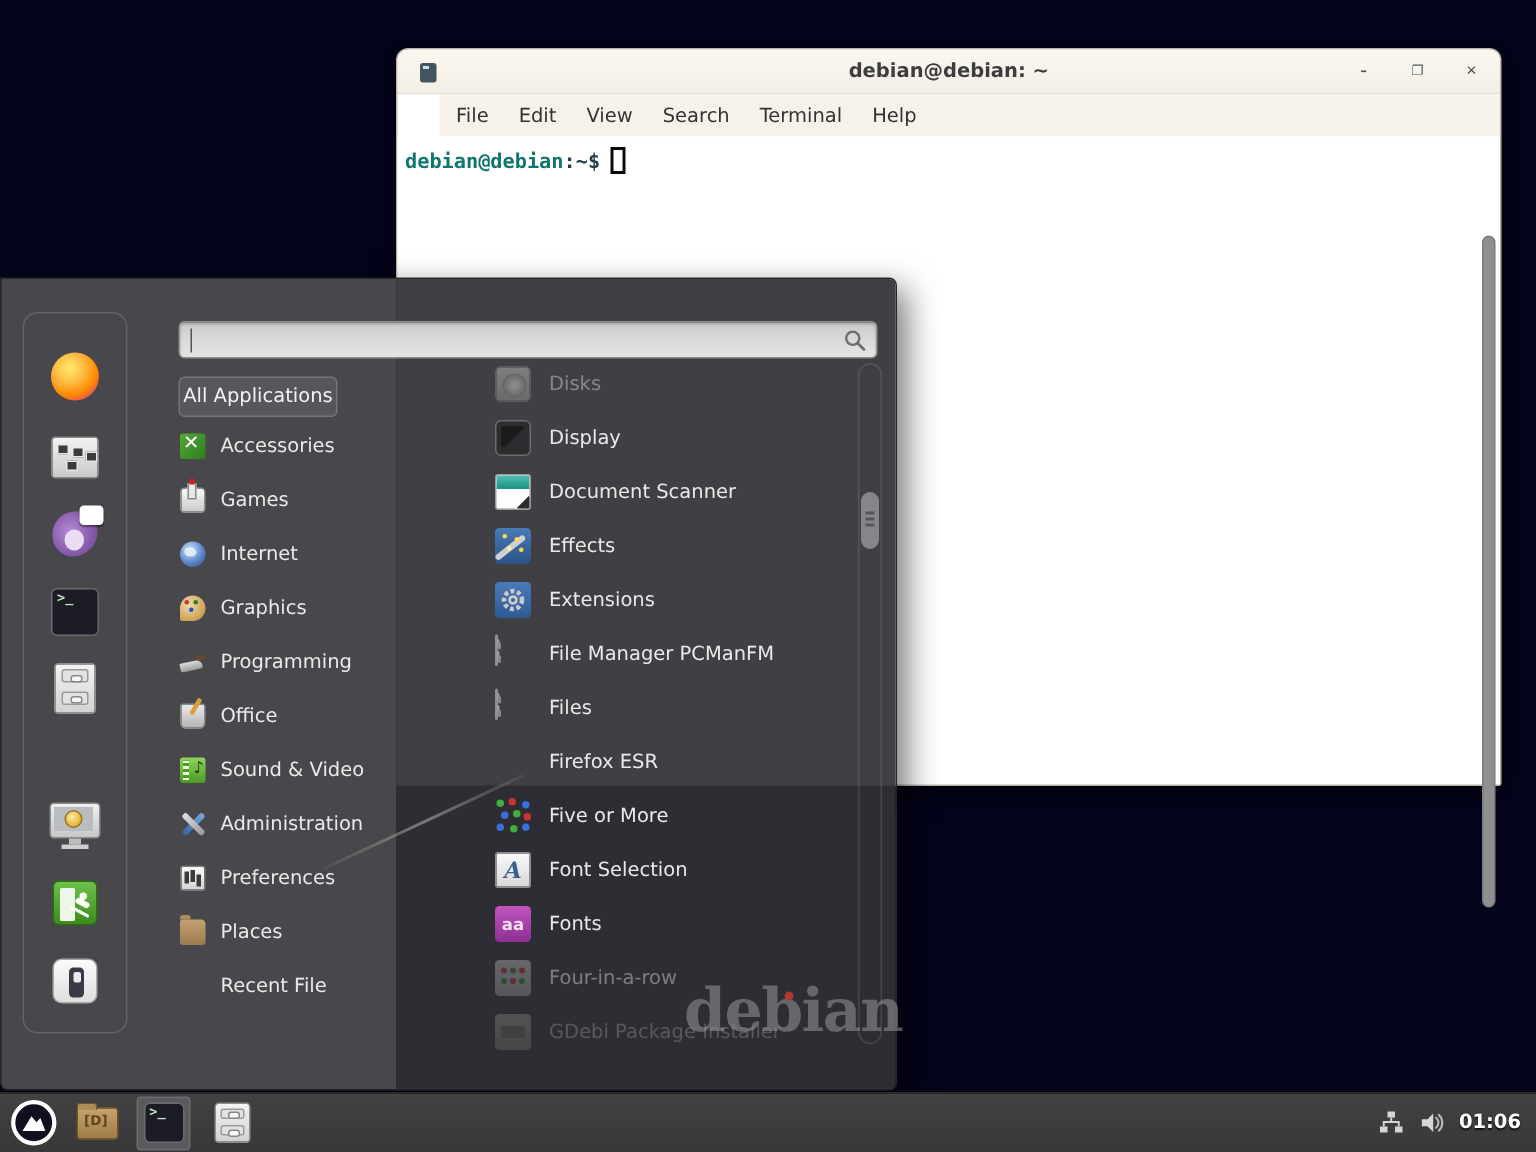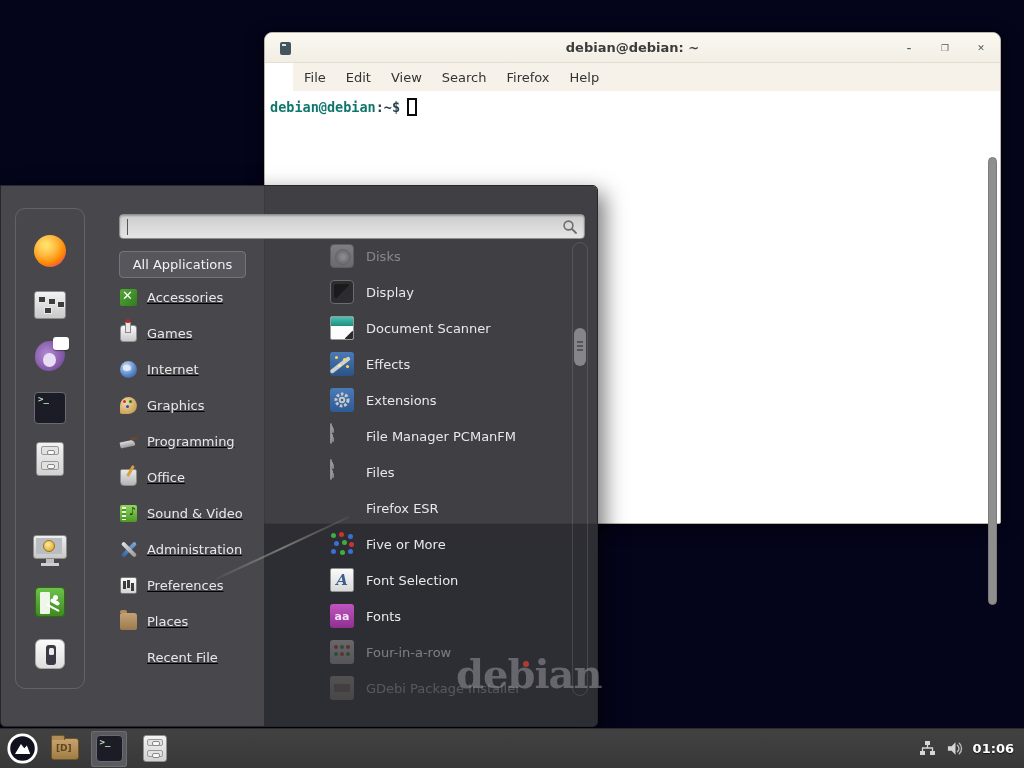--- a/index.html
+++ b/index.html
@@ -60,25 +60,25 @@
   .search-caret { position:absolute; left:7px; top:4px; width:1px; height:16px; background:#555; }
   .search-mag { position:absolute; right:6px; top:4px; width:16px; height:16px; }
 
   
   .fav-box { position:absolute; left:14px; top:22px; width:70px; height:481px;
     border:1px solid rgba(255,255,255,0.15); border-radius:10px; }
   .fav-slot { position:absolute; left:50%; transform:translateX(-50%); width:38px; height:38px;
     display:flex; align-items:center; justify-content:center; cursor:pointer; }
 
   
-  .all-apps-btn { position:absolute; left:118px; top:65px; width:127px; height:27px;
+  .all-apps-btn { position:absolute; left:118px; top:65px; width:106px; height:27px;
     background:#56565c; border:1px solid #74747a; border-radius:4px;
     display:flex; align-items:center; justify-content:center;
     font-size:13px; color:#f2f2f2; cursor:pointer; }
-  .cat-list { position:absolute; left:110px; top:93px; width:153px;text-decoration:underline; }
+  .cat-list { position:absolute; left:110px; top:93px; width:153px; }
   .cat-row { height:36px; display:flex; align-items:center; gap:10px; padding-left:9px; cursor:pointer; }
   .cat-row .ci { width:17px; height:17px; flex:0 0 17px; position:relative; }
   .cat-label { font-size:13px; color:#e9e9e9; white-space:nowrap; }
 
   
   .app-list { position:absolute; left:0; right:30px; top:52px;padding-left:36px; }
   .app-row { height:36px; display:flex; align-items:center; gap:12px; padding-left:30px; cursor:pointer; }
   .app-label { font-size:13px; color:#e9e9e9; white-space:nowrap; }
   .app-row.faded { opacity:0.42; }
   .app-row.faded2 { opacity:0.22; }
@@ -245,21 +245,21 @@
         <span class="term-ctl">–</span>
         <span class="term-ctl">❐</span>
         <span class="term-ctl">✕</span>
       </span>
     </div>
     <div class="term-menubar">
       <span class="term-menu-item">File</span>
       <span class="term-menu-item">Edit</span>
       <span class="term-menu-item">View</span>
       <span class="term-menu-item">Search</span>
-      <span class="term-menu-item">Firefox</span>
+      <span class="term-menu-item">Terminal</span>
       <span class="term-menu-item">Help</span>
     </div>
     <div class="term-content">
       <span class="prompt-user">debian@debian</span><span class="prompt-rest">:~$</span><span class="term-cursor"></span>
       <div class="term-scrollbar">
         <div class="term-scroll-thumb"></div>
       </div>
     </div>
   </div>
 

